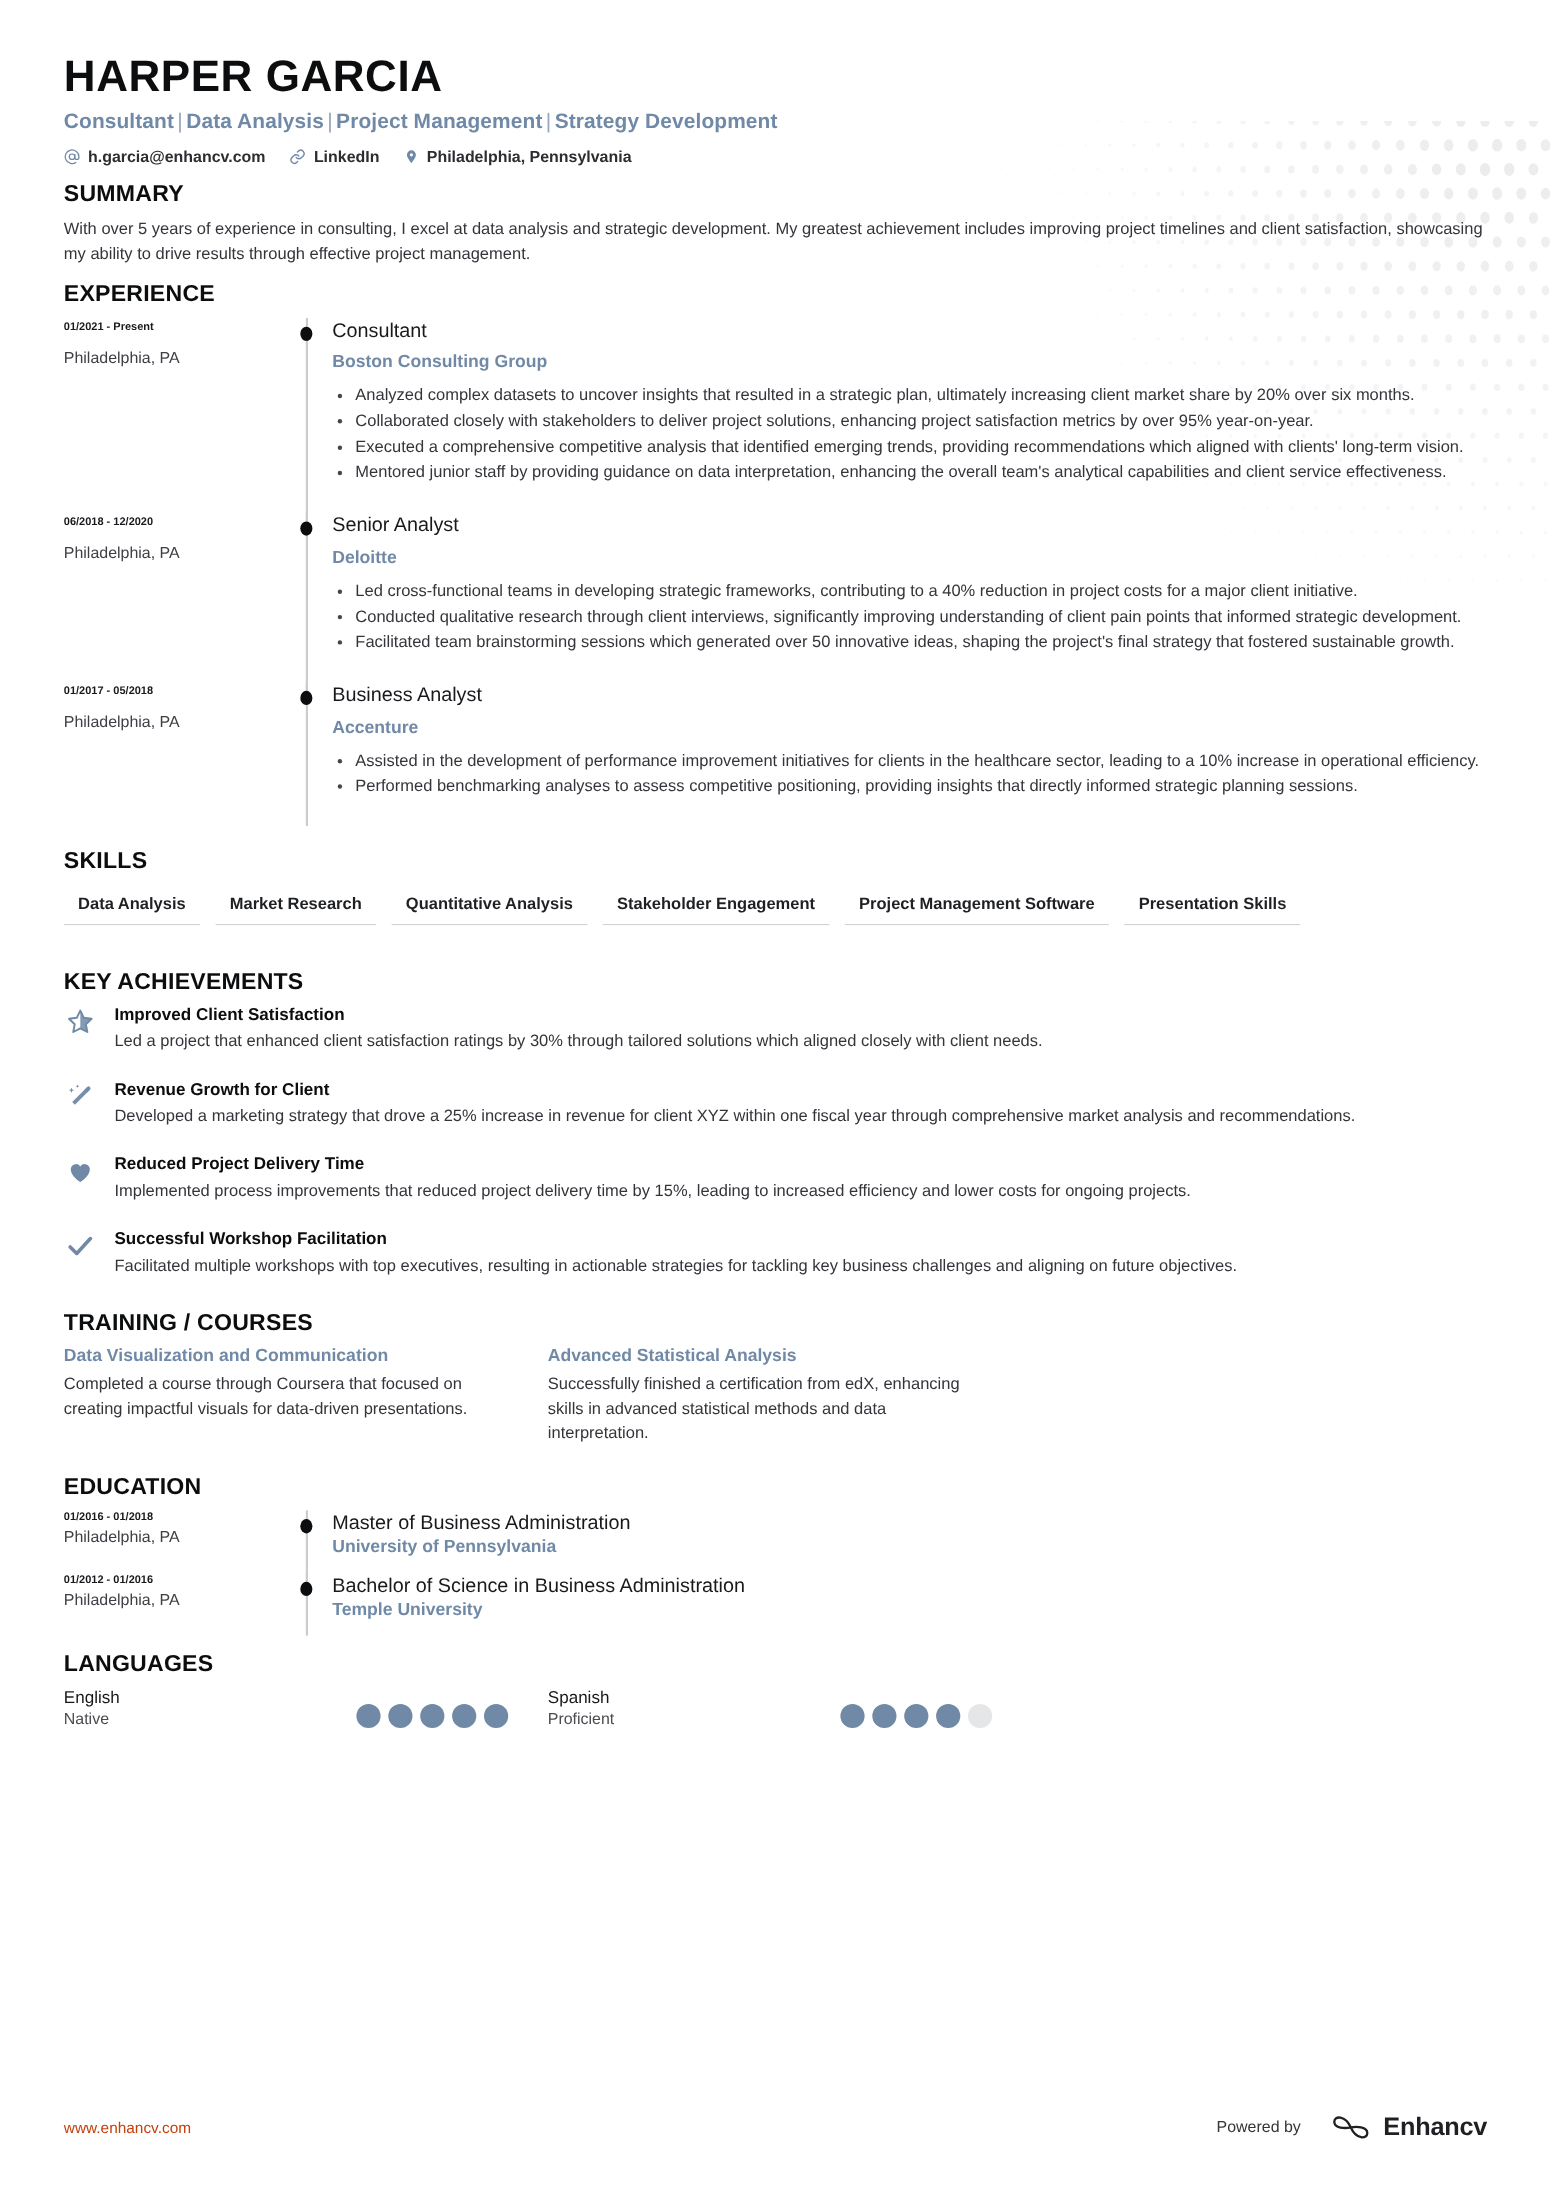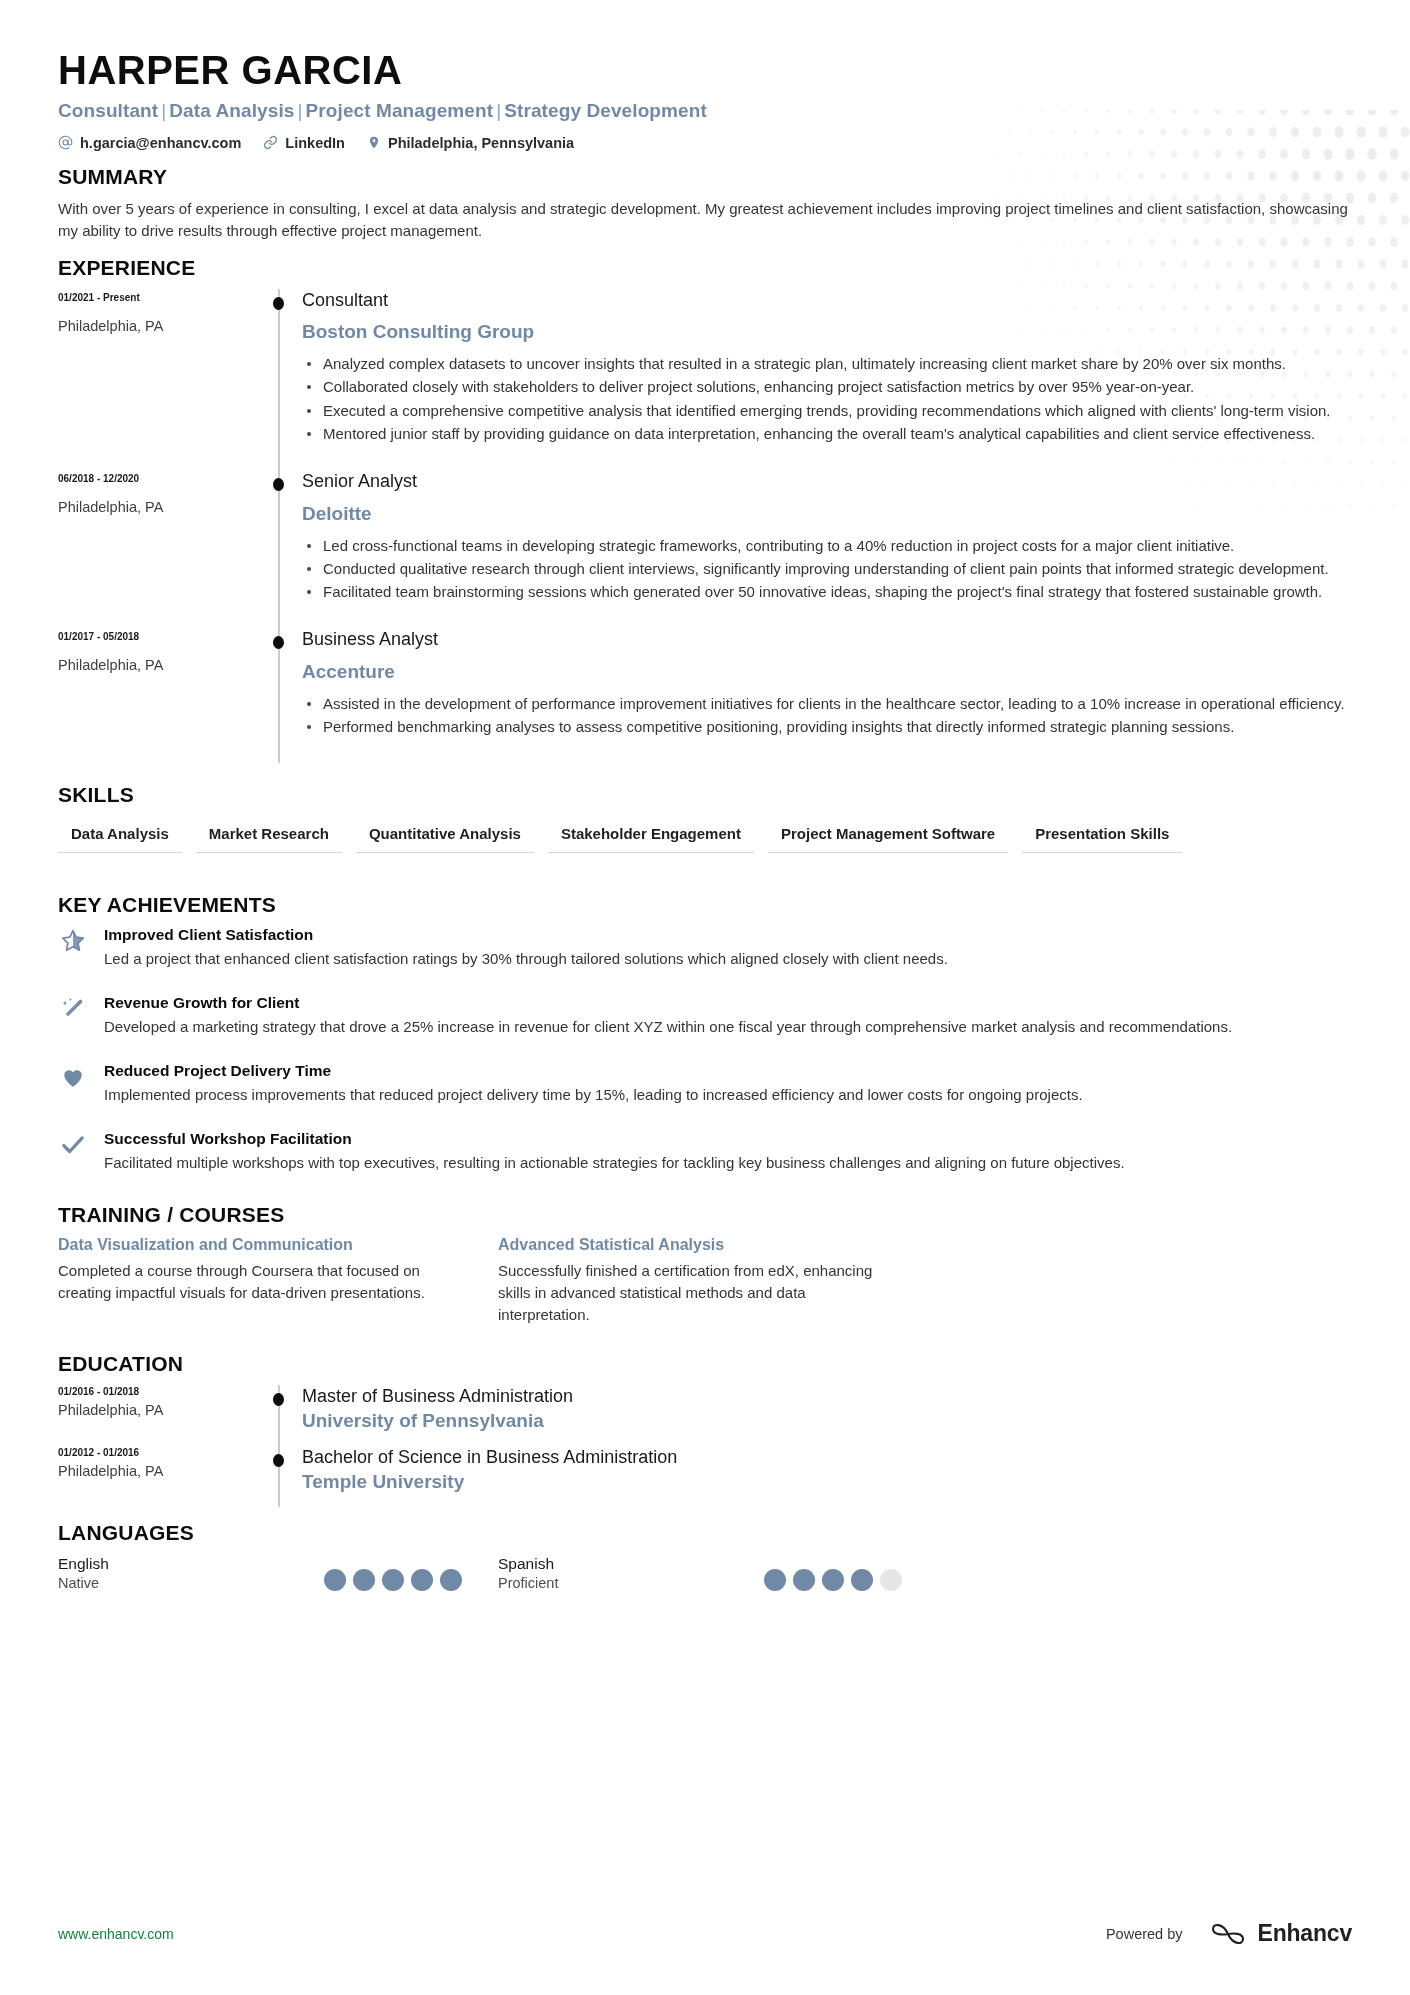--- a/index.html
+++ b/index.html
@@ -92,21 +92,21 @@
   }
   .tl-rail .dot {
     position: absolute; left: 15px; top: 8px;
     width: 11px; height: 13px; border-radius: 50%;
     background: #0c0d0e; z-index: 2;
   }
   .tl-row:last-child .tl-rail .line { bottom: 0; }
   .tl-body { flex: 1; padding-bottom: 24px; padding-left: 2px; }
   .job-title { font-size: 18px; color: #18191c; line-height: 1.3; }
   .job-company {
-    font-size: 19px; font-weight: bold; color: #7089a6;
+    font-size: 16px; font-weight: bold; color: #7089a6;
     margin-top: 9px;
   }
   .bullets { list-style: none; margin-top: 10px; }
   .bullets li {
     position: relative;
     padding-left: 21px;
     font-size: 15px;
     line-height: 1.42;
     color: #33353a;
     margin-bottom: 2px;
@@ -167,21 +167,21 @@
   .dot-pip { width: 22px; height: 22px; border-radius: 50%; background: #7089a6; }
   .dot-pip.off { background: #e4e6e8; }
 
   
   .footer {
     position: absolute;
     left: 58px; right: 58px; bottom: 48px;
     display: flex; align-items: center; justify-content: space-between;
     z-index: 3;
   }
-  .footer-url { font-size: 14px; color: #15803d; }
+  .footer-url { font-size: 14px; color: #c2410c; }
   .footer-right { display: flex; align-items: center; gap: 26px; }
   .powered { font-size: 14.5px; color: #33353a; }
   .brand { display: flex; align-items: center; gap: 9px; }
   .brand-name { font-size: 23px; font-weight: bold; color: #1f2023; letter-spacing: -.2px; }
 </style>
 </head>
 <body>
 
 <div class="page">
 

